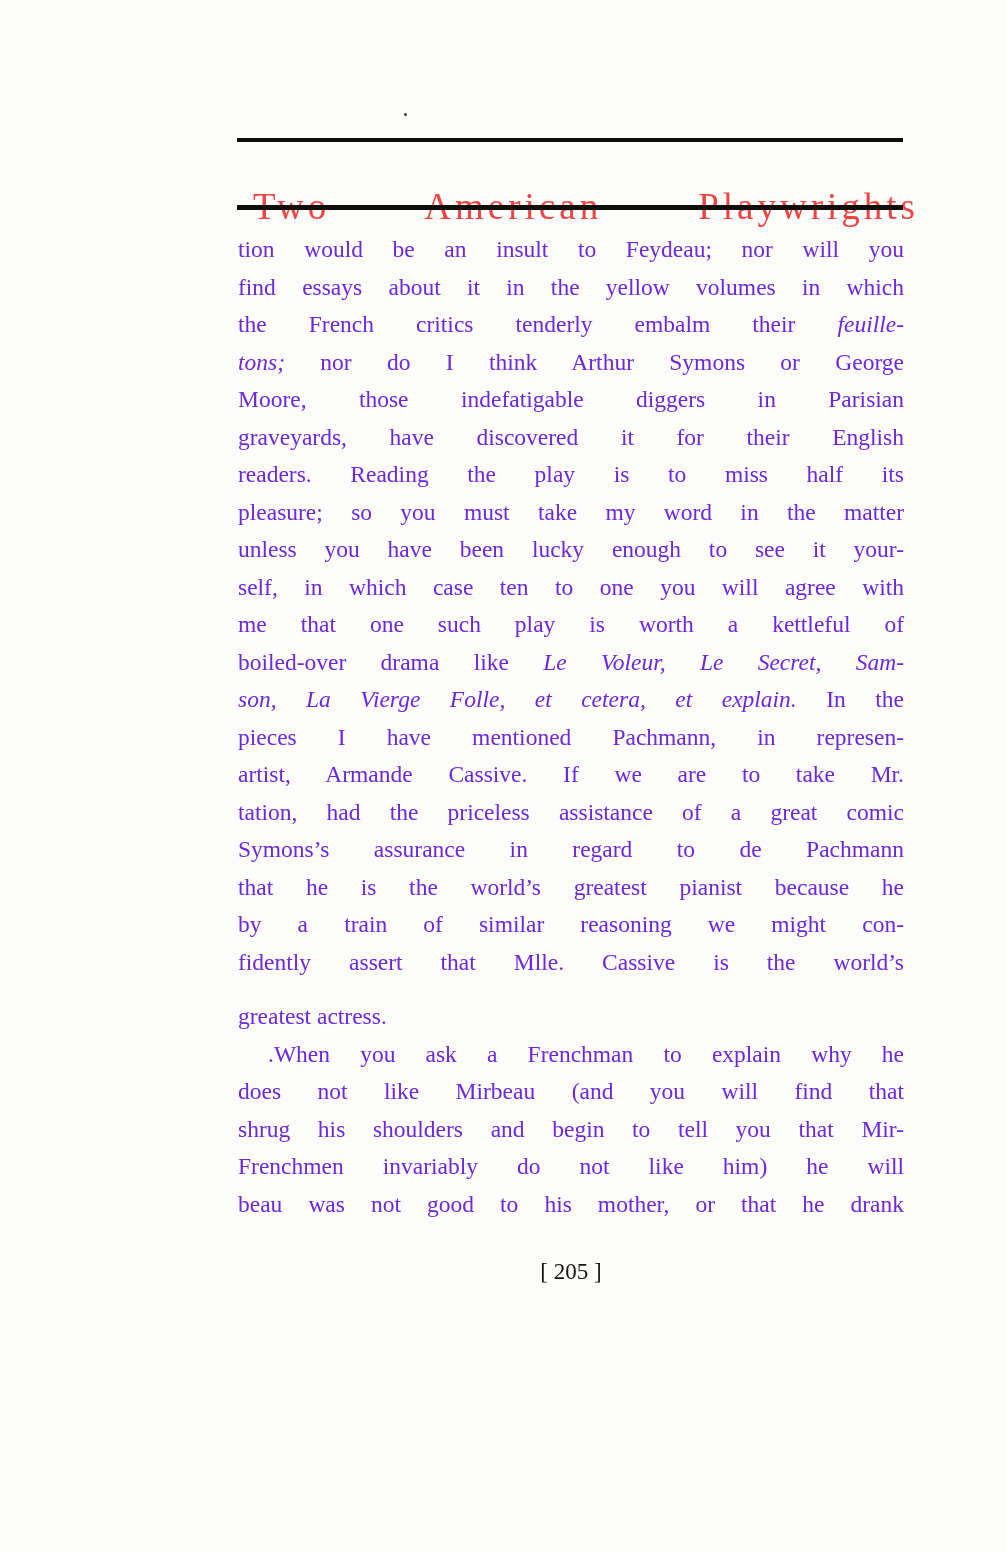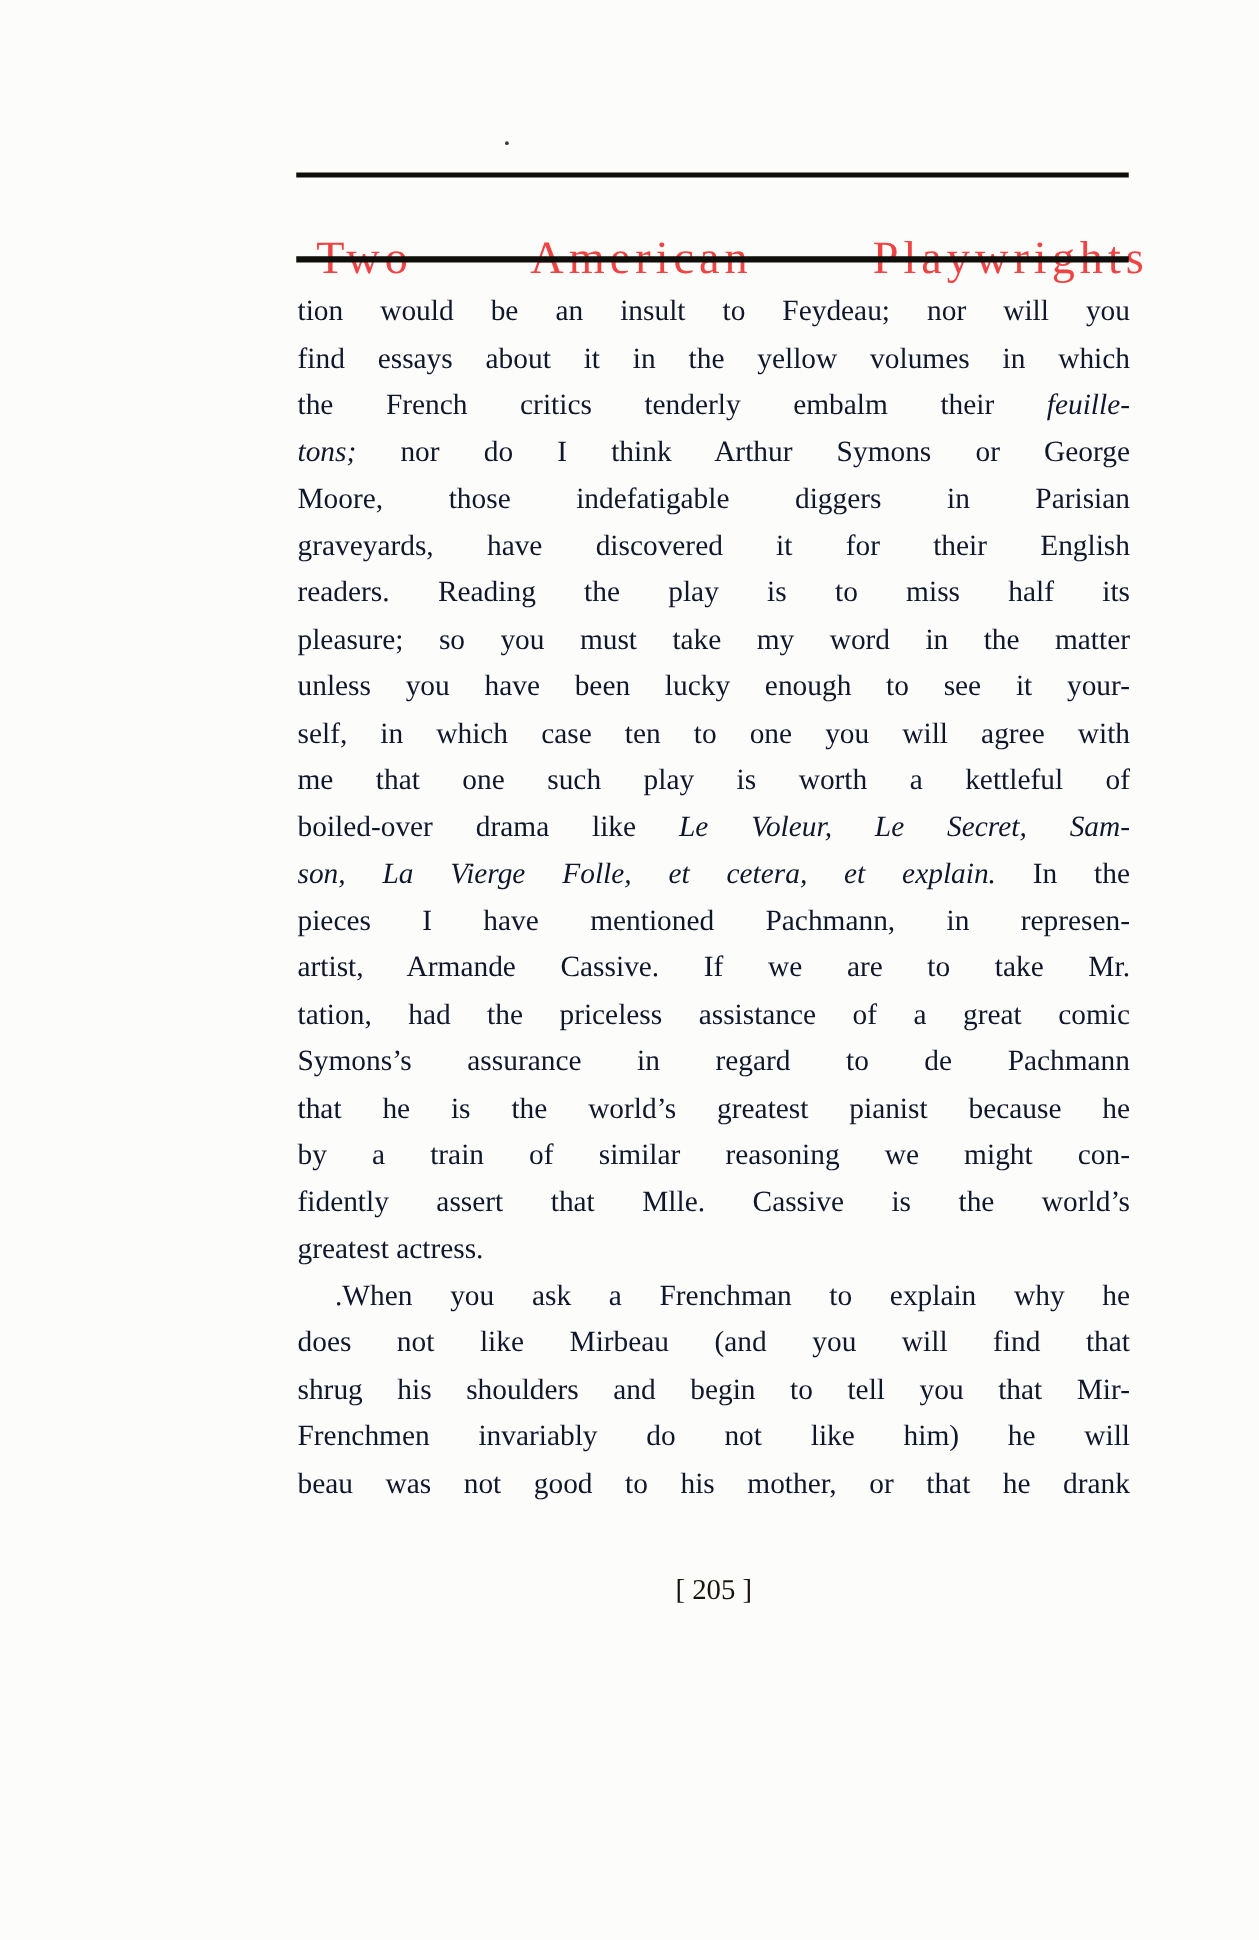--- a/index.html
+++ b/index.html
@@ -54,29 +54,30 @@
     white-space: nowrap;
     color: #ef4444;
   }
   .body-text {
     position: absolute;
     left: 238px;
     top: 231px;
     width: 666px;
     font-size: 23.5px;
     line-height: 37.5px;
-    color: #0f172a;
+    color: #6d28d9;
   }
   .line {
     height: 37.5px;
     text-align: justify;
     text-align-last: justify;
   }
   .line.nj {
     text-align-last: left;
+    margin-top: 17px;
   }
   .line.indent {
     text-indent: 30px;
   }
   .line em {
     font-style: italic;
   }
   .page-number {
     position: absolute;
     left: 238px;

